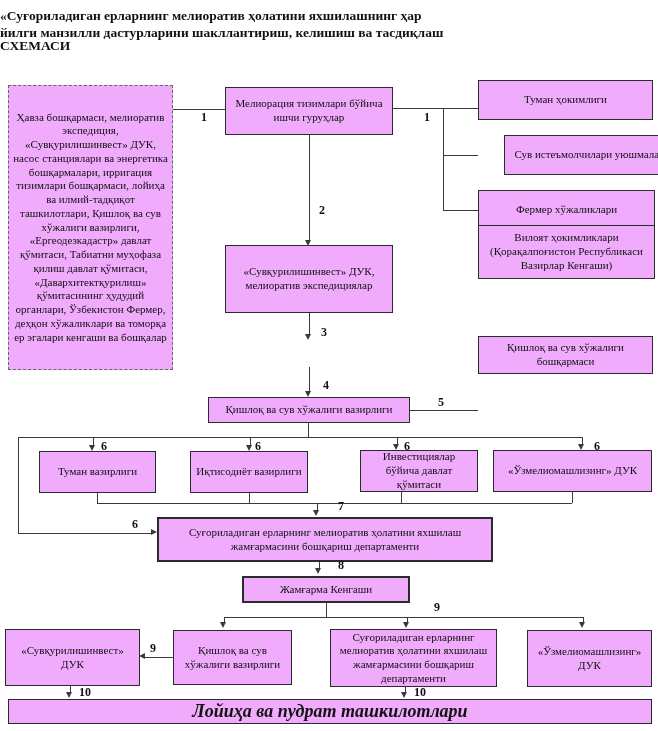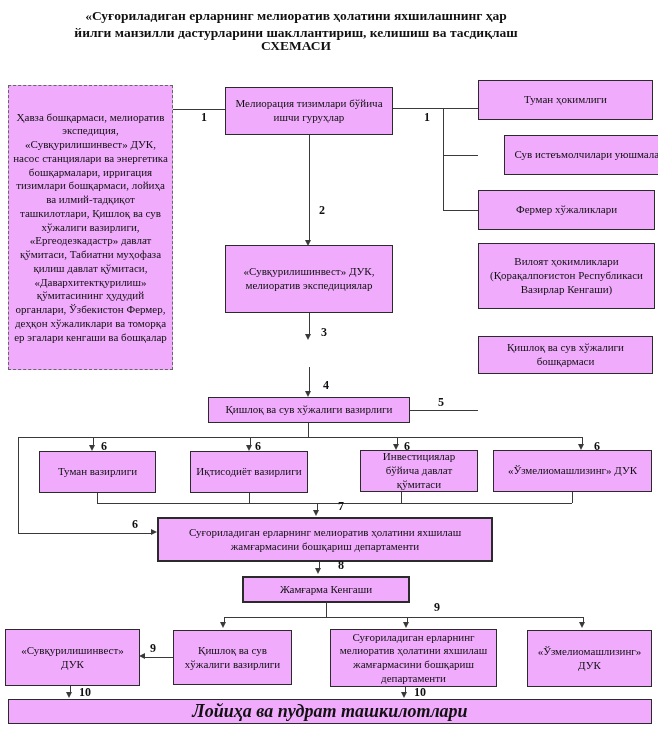--- a/index.html
+++ b/index.html
@@ -1,18 +1,18 @@
 <!DOCTYPE html>
 <html><head>
 <meta charset="utf-8">
 <style>
   html,body{margin:0;padding:0;background:#e8e8e8;}
   #page{position:relative;width:658px;height:731px;background:#ffffff;margin:0 auto;
         font-family:"Liberation Serif", serif; overflow:hidden;}
-  .title-line{position:absolute;left:0;width:592px;text-align:center;
+  .title-line{position:absolute;left:0;width:592px;
         font-weight:bold;font-size:13.5px;color:#111;}
   .box{position:absolute;border:1px solid #2b2b2b;background:#f0abfc;
         display:flex;align-items:center;justify-content:center;text-align:center;
         box-sizing:border-box;font-size:11px;line-height:1.25;color:#111;padding:2px 4px;}
   .box.dashed{border:1px dashed #666;}
   .box.dotted{border:1.5px dotted #666;}
   .box.thick{border-width:2px;}
   .box.barlabel{font-weight:bold;font-style:italic;font-size:18px;}
   .hline{position:absolute;height:1px;background:#3a3a3a;}
   .vline{position:absolute;width:1px;background:#3a3a3a;}
@@ -33,21 +33,21 @@
 
   <div class="box dashed" style="left:8px;top:85px;width:165px;height:285px">Ҳавза бошқармаси, мелиоратив экспедиция, «Сувқурилишинвест» ДУК, насос станциялари ва энергетика бошқармалари, ирригация тизимлари бошқармаси, лойиҳа ва илмий-тадқиқот ташкилотлари, Қишлоқ ва сув хўжалиги вазирлиги, «Ергеодезкадастр» давлат қўмитаси, Табиатни муҳофаза қилиш давлат қўмитаси, «Давархитектқурилиш» қўмитасининг ҳудудий органлари, Ўзбекистон Фермер, деҳқон хўжаликлари ва томорқа ер эгалари кенгаши ва бошқалар</div>
 
   <div class="box" style="left:225px;top:87px;width:168px;height:48px">Мелиорация тизимлари бўйича ишчи гуруҳлар</div>
 
   <div class="box" style="left:478px;top:80px;width:175px;height:40px">Туман ҳокимлиги</div>
   <div class="box" style="left:504px;top:135px;width:177px;height:40px">Сув истеъмолчилари уюшмалари</div>
   <div class="box" style="left:478px;top:190px;width:177px;height:40px">Фермер хўжаликлари</div>
 
   <div class="box" style="left:225px;top:245px;width:168px;height:68px">«Сувқурилишинвест» ДУК, мелиоратив экспедициялар</div>
-  <div class="box" style="left:478px;top:243px;width:177px;height:66px">Вилоят ҳокимликлари (Қорақалпоғистон Республикаси Вазирлар Кенгаши)</div>
+  <div class="box" style="left:478px;top:225px;width:177px;height:54px">Вилоят ҳокимликлари (Қорақалпоғистон Республикаси Вазирлар Кенгаши)</div>
   <div class="box" style="left:478px;top:336px;width:175px;height:38px">Қишлоқ ва сув хўжалиги бошқармаси</div>
 
 
   <div class="box" style="left:208px;top:397px;width:202px;height:26px">Қишлоқ ва сув хўжалиги вазирлиги</div>
 
   <div class="box" style="left:39px;top:451px;width:117px;height:42px">Туман вазирлиги</div>
   <div class="box" style="left:190px;top:451px;width:118px;height:42px">Иқтисодиёт вазирлиги</div>
   <div class="box" style="left:360px;top:450px;width:118px;height:42px">Инвестициялар бўйича давлат қўмитаси</div>
   <div class="box" style="left:493px;top:450px;width:159px;height:42px">«Ўзмелиомашлизинг» ДУК</div>
 

